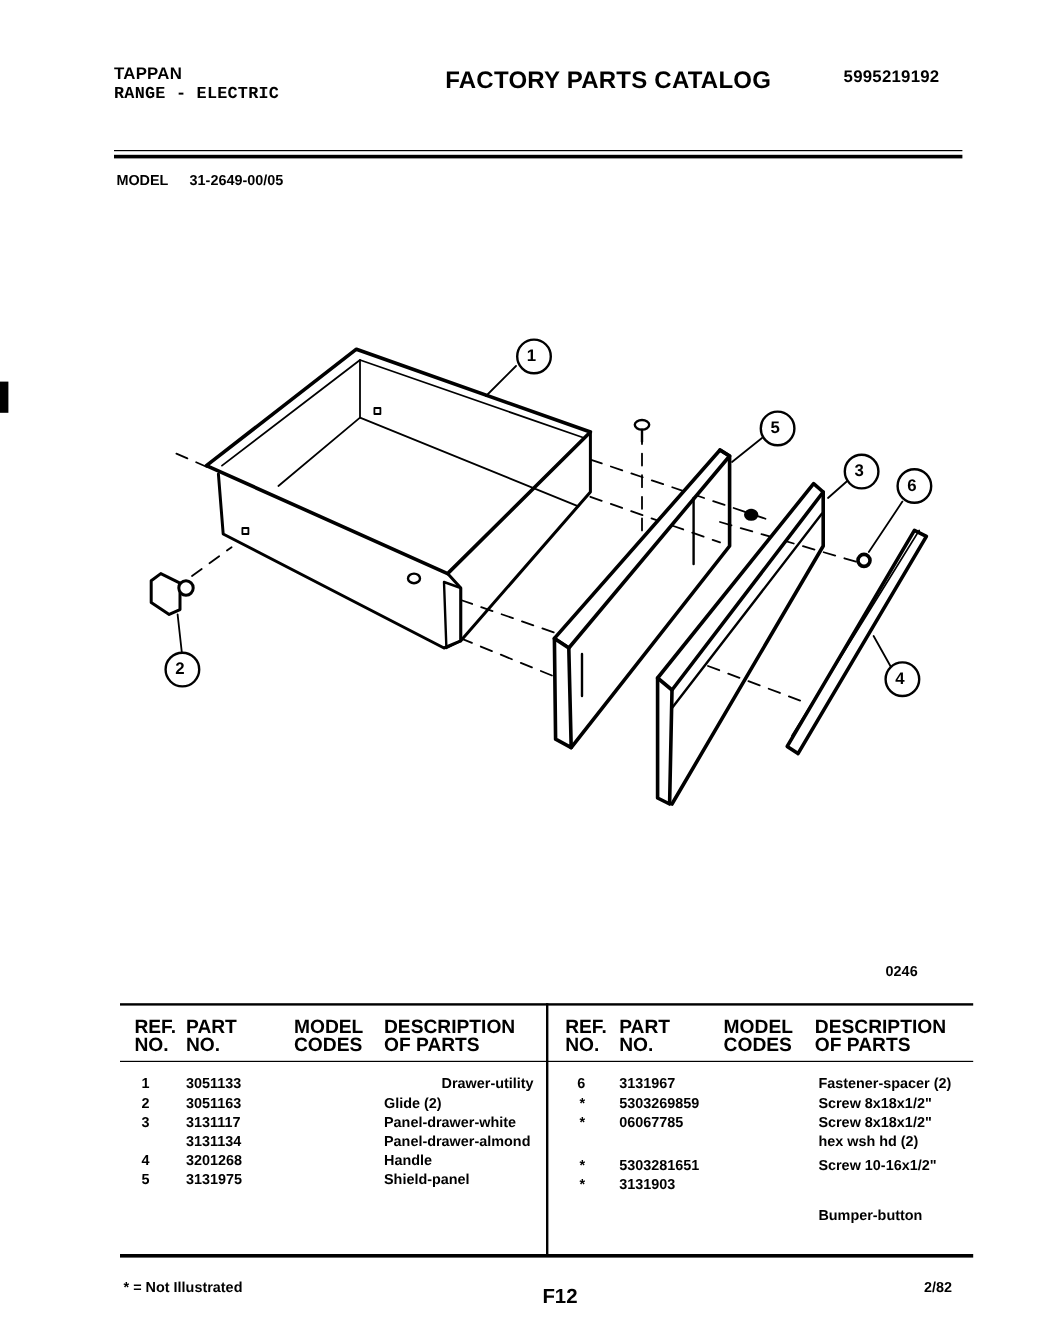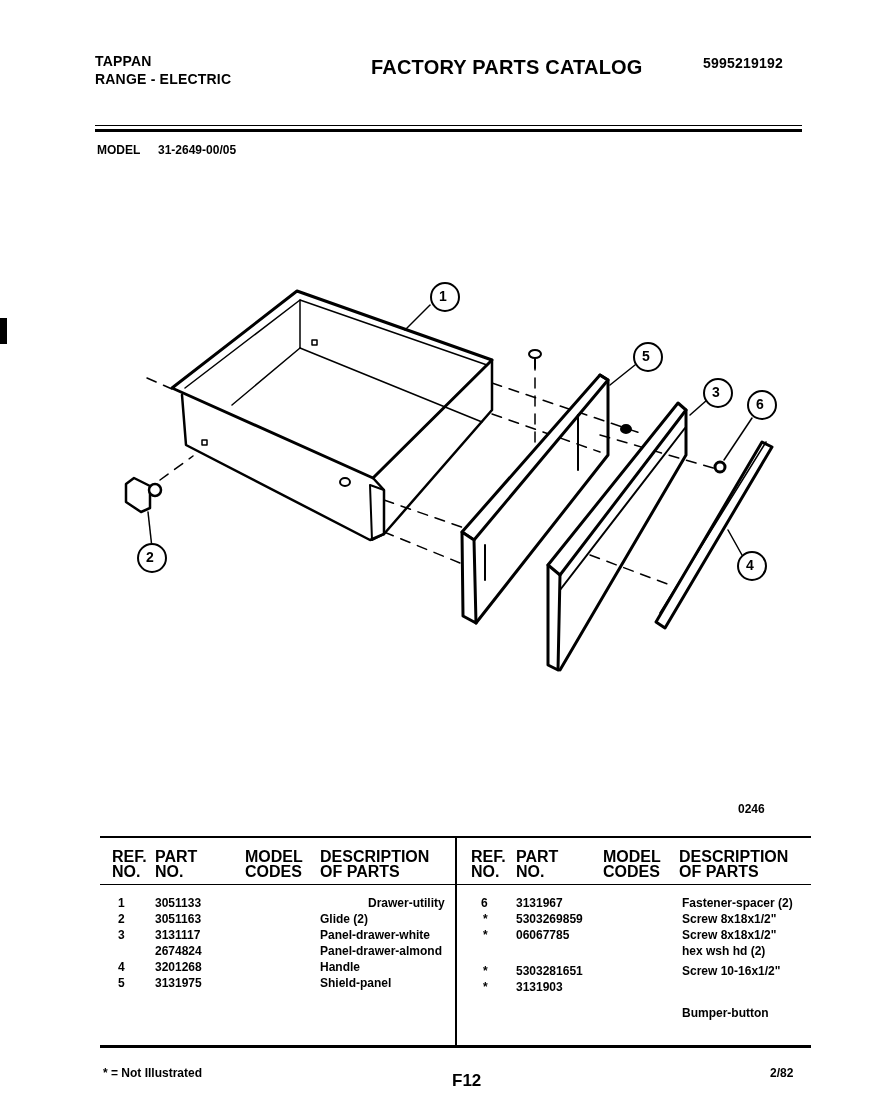--- a/index.html
+++ b/index.html
@@ -15,21 +15,21 @@
   .tbl-head { position:absolute; font-size:16px; font-weight:bold; line-height:15px; }
   .cell { position:absolute; font-size:12px; font-weight:bold; line-height:16px; white-space:nowrap; }
   .footer-txt { position:absolute; font-size:12px; font-weight:bold; }
 </style>
 </head>
 <body>
 
 <div class="mark"></div>
 
 <div class="abs hdr" style="left:95px;top:53px;text-align:right;">TAPPAN</div>
-<div class="abs hdr" style="left:95px;top:71px;">RANGE - ELECTRIC</div>
+<div class="abs hdr" style="left:95px;top:71px;font-family:Liberation Mono, monospace;">RANGE - ELECTRIC</div>
 <div class="abs hdr" style="left:371px;top:56px;font-size:20px;">FACTORY PARTS CATALOG</div>
 <div class="abs hdr" style="left:703px;top:55px;">5995219192</div>
 
 <div class="rule-thin" style="top:125px;"></div>
 <div class="rule-thick" style="top:129px;"></div>
 
 <div class="abs b" style="left:97px;top:143px;font-size:12px;">MODEL</div>
 <div class="abs b" style="left:158px;top:143px;font-size:12px;">31-2649-00/05</div>
 
 <svg width="880" height="800" viewBox="0 0 880 800">
@@ -171,21 +171,21 @@
   <div class="cell" style="left:155px;top:911px;">3051163</div>
   <div class="cell" style="left:320px;top:911px;">Glide (2)</div>
 </div>
 <div>
   <div class="cell" style="left:118px;top:927px;">3</div>
   <div class="cell" style="left:155px;top:927px;">3131117</div>
   <div class="cell" style="left:320px;top:927px;">Panel-drawer-white</div>
 </div>
 <div>
   <div class="cell" style="left:118px;top:943px;"></div>
-  <div class="cell" style="left:155px;top:943px;">2674824</div>
+  <div class="cell" style="left:155px;top:943px;">3131134</div>
   <div class="cell" style="left:320px;top:943px;width:135px;overflow:hidden;">Panel-drawer-almond</div>
 </div>
 <div>
   <div class="cell" style="left:118px;top:959px;">4</div>
   <div class="cell" style="left:155px;top:959px;">3201268</div>
   <div class="cell" style="left:320px;top:959px;">Handle</div>
 </div>
 <div>
   <div class="cell" style="left:118px;top:975px;">5</div>
   <div class="cell" style="left:155px;top:975px;">3131975</div>

